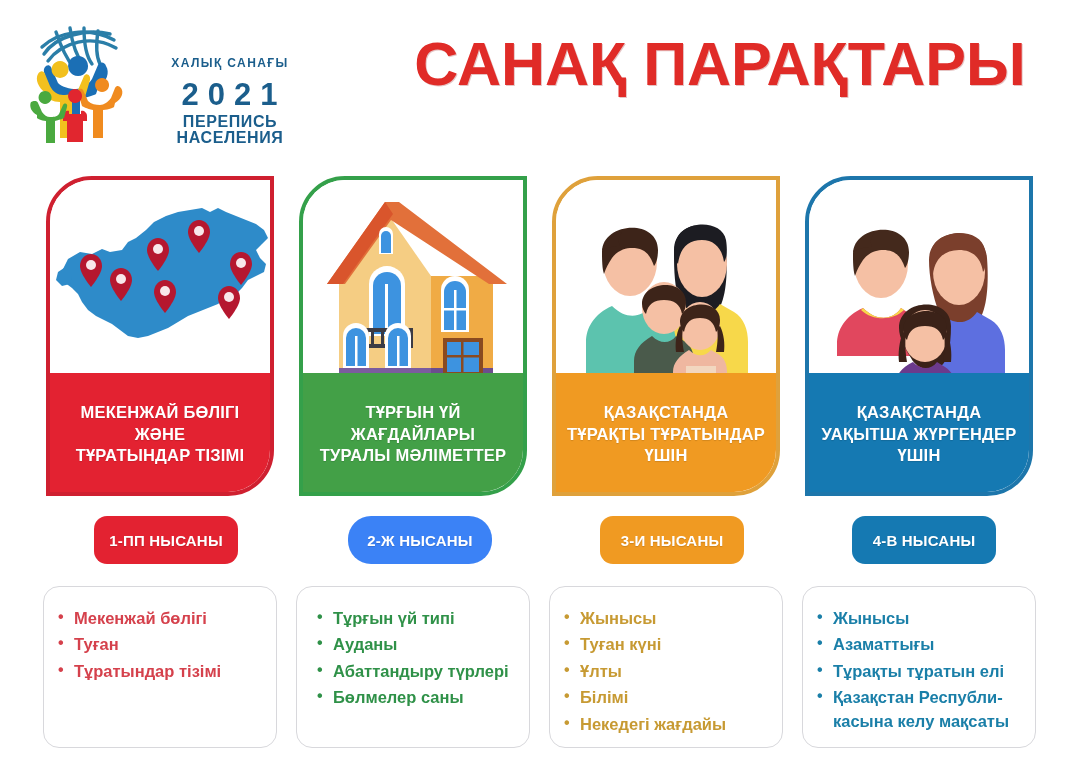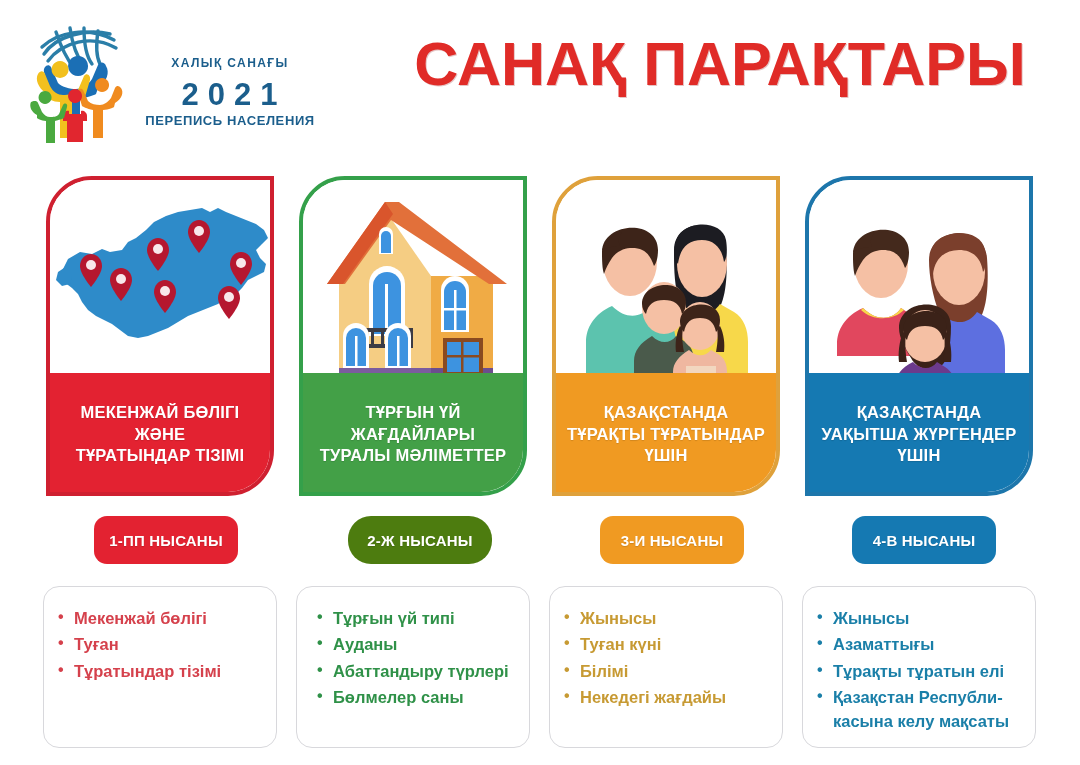--- a/index.html
+++ b/index.html
@@ -19,21 +19,21 @@
   #logo-text { position: absolute; left: 118px; top: 45px; width: 180px; text-align: center; }
   .logo-line1 {
     font-size: 12px; font-weight: bold; color: #1b5e8c;
     letter-spacing: 1.4px; line-height: 1;
   }
   .logo-year {
     font-size: 31px; font-weight: bold; color: #1b5e8c;
     letter-spacing: 9px; line-height: 1.15; margin-top: 8px; padding-left: 8px;
   }
   .logo-line3 {
-    font-size: 13px; font-weight: bold; color: #1b5e8c;
+    font-size: 16px; font-weight: bold; color: #1b5e8c;
     letter-spacing: 0.6px; line-height: 1; margin-top: 1px;
   }
 
   #main-title {
     position: absolute; left: 400px; top: 34px; width: 640px;
     text-align: center;
     font-size: 61px; font-weight: bold; color: #e02b27;
     letter-spacing: 0px; line-height: 1;
     text-shadow: 1px 1px 0 rgba(150,20,20,.25);
   }
@@ -74,21 +74,21 @@
   
   #badges { position: absolute; left: 0; top: 516px; width: 1080px; height: 50px; }
   .badge {
     position: absolute; top: 0; width: 144px; height: 48px;
     border-radius: 13px;
     display: flex; align-items: center; justify-content: center;
     color: #fff; font-weight: bold; font-size: 15px; letter-spacing: .2px;
     text-shadow: 0 1px 1px rgba(0,0,0,.15);
   }
   #badge0 { left: 94px;  background: #e32231; }
-  #badge1 { left: 348px; background: #4d7c0f; border-radius: 23px; }
+  #badge1 { left: 348px; background: #3b82f6; border-radius: 23px; }
   #badge2 { left: 600px; background: #f09a22; }
   #badge3 { left: 852px; background: #1579b2; }
 
   
   #lists { position: absolute; left: 0; top: 586px; width: 1080px; height: 162px; }
   .list-box {
     position: absolute; top: 0; width: 234px; height: 162px;
     border: 1.6px solid #d8d8dc; border-radius: 16px;
     background: #ffffff;
     padding: 20px 10px 10px 14px;
@@ -365,20 +365,21 @@
         <li>Ауданы</li>
         <li>Абаттандыру түрлері</li>
         <li>Бөлмелер саны</li>
       </ul>
     </div>
 
     <div class="list-box" id="list2">
       <ul>
         <li>Жынысы</li>
         <li>Туған күні</li>
+        <li>Ұлты</li>
         <li>Білімі</li>
         <li>Некедегі жағдайы</li>
       </ul>
     </div>
 
     <div class="list-box" id="list3">
       <ul>
         <li>Жынысы</li>
         <li>Азаматтығы</li>
         <li>Тұрақты тұратын елі</li>

